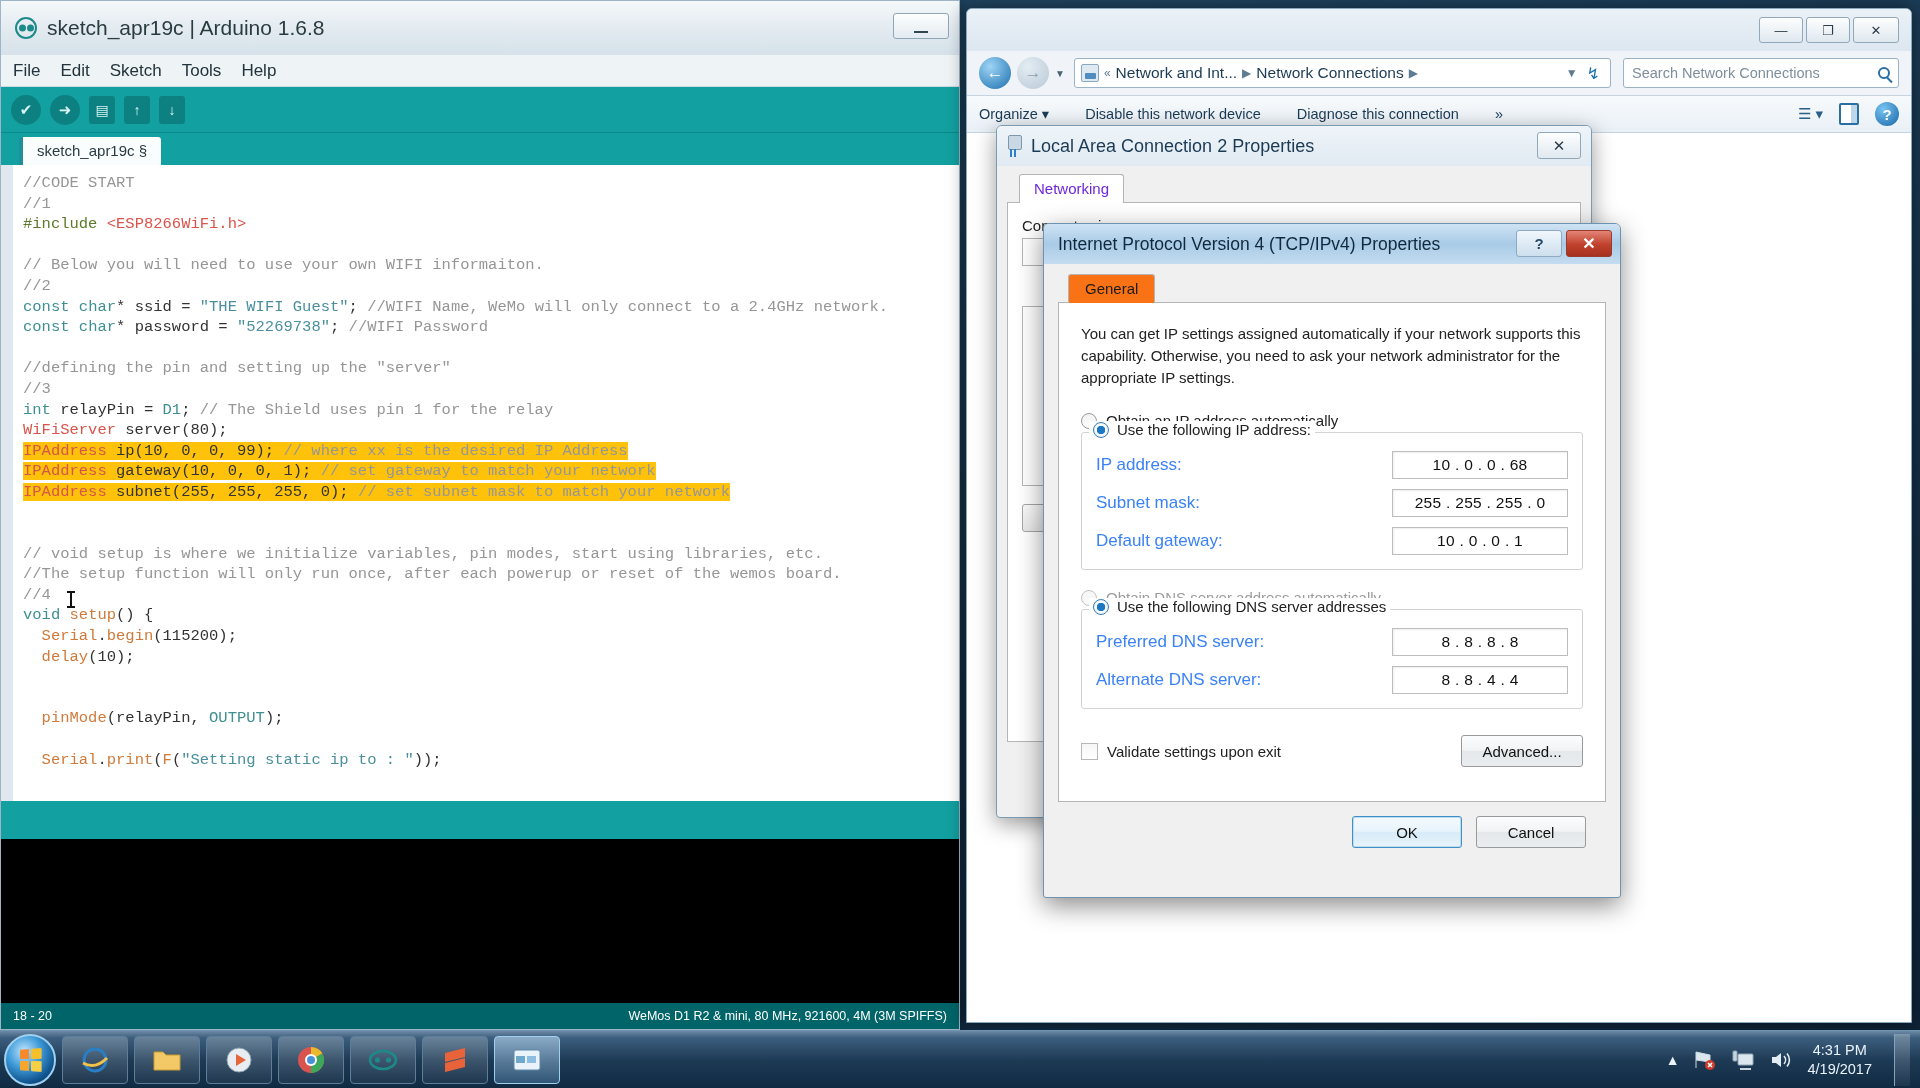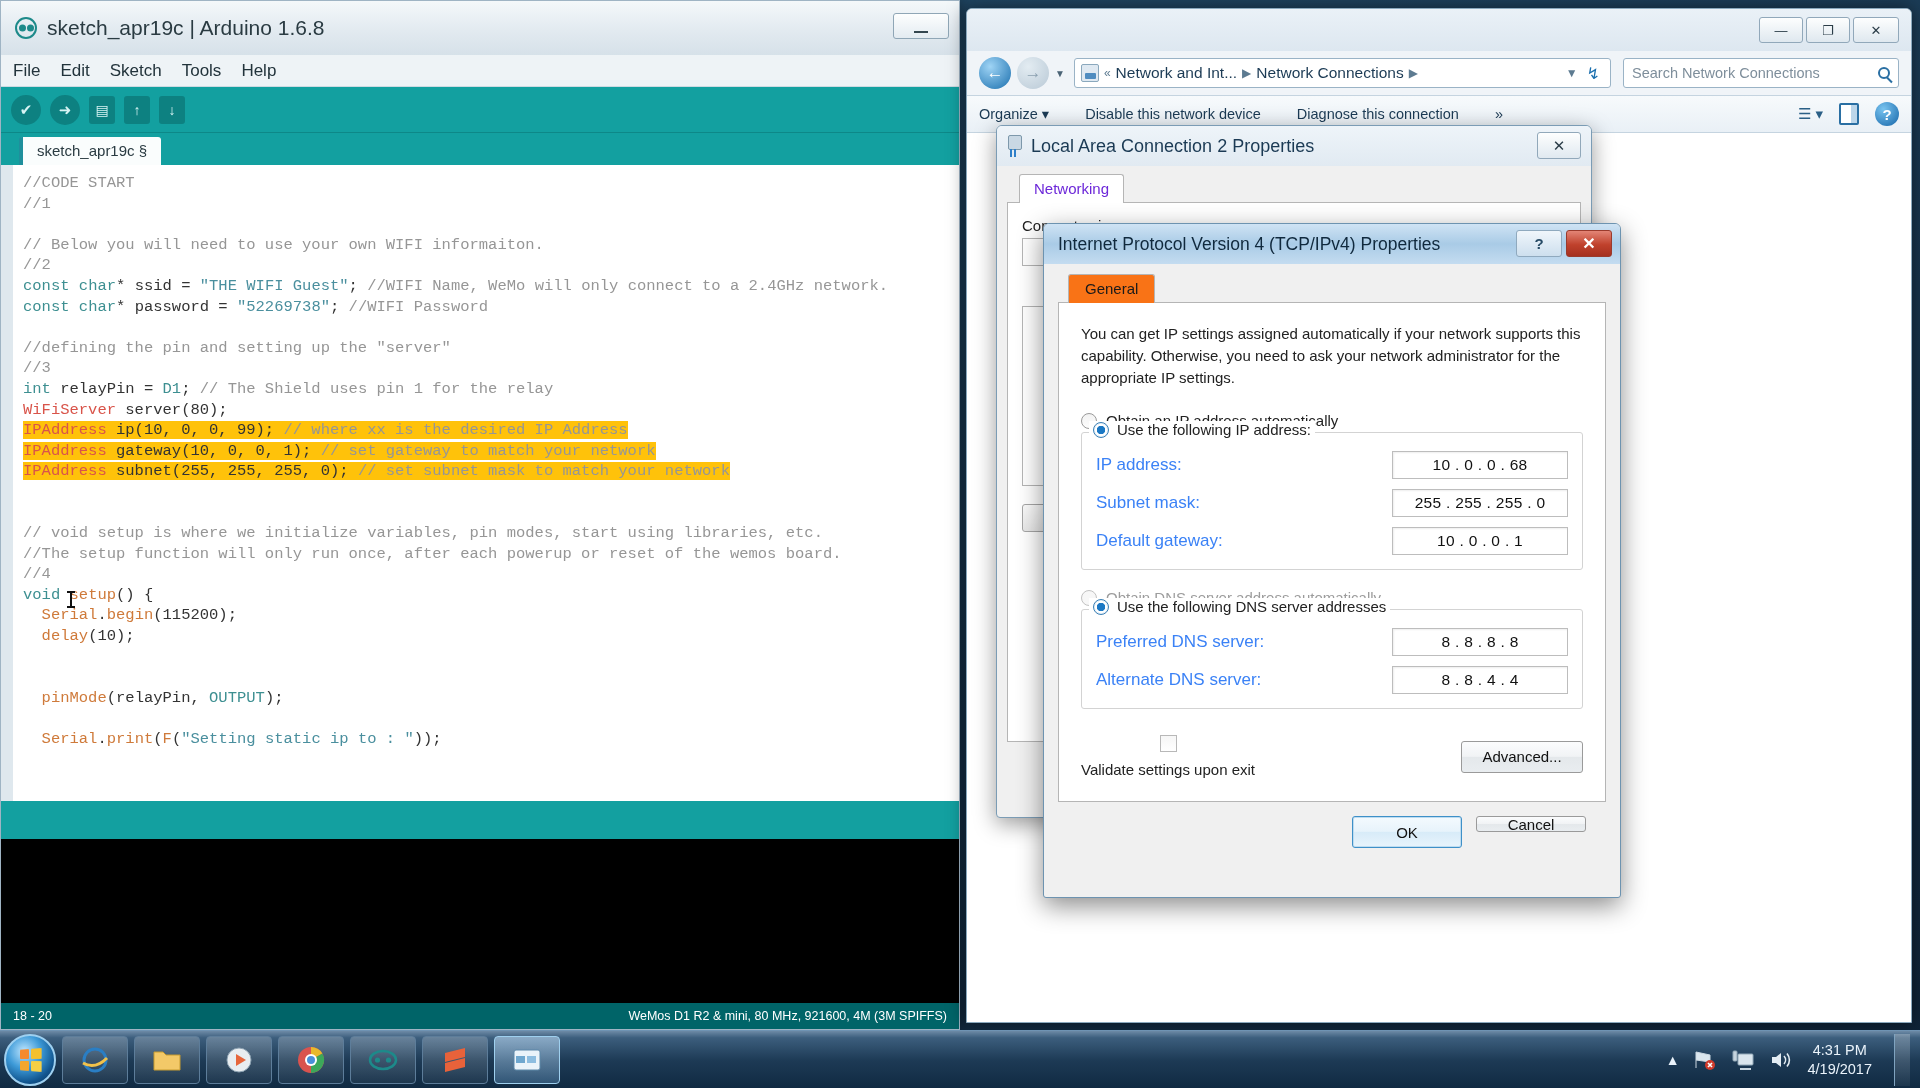--- a/index.html
+++ b/index.html
@@ -319,21 +319,21 @@
     margin-bottom:10px;
   }
   .fieldlabel{ font-size:17px; color:#3b82f6; }
   .ipbox{
     width:176px; height:28px; border:1px solid #bdbdbd;
     background:#ffffff;
     display:flex; align-items:center; justify-content:center;
     font-size:15.5px; color:#111; letter-spacing:.3px;
     box-shadow:inset 1px 1px 2px rgba(0,0,0,.07);
   }
-  .chk-row{ display:flex; align-items:center; gap:9px;flex-direction:column; }
+  .chk-row{ display:flex; align-items:center; gap:9px; }
   .chkbox{
     width:17px;height:17px;border:1px solid #b8b8b8;
     background:linear-gradient(180deg,#f6f6f6,#ffffff);
     flex:0 0 17px;
   }
   .btn{
     border:1px solid #9a9a9a; border-radius:3px;
     background:linear-gradient(180deg,#fbfcfd 0%,#f1f3f5 48%,#e4e8eb 50%,#e9edf0 100%);
     font-size:15px; color:#111;
     display:flex; align-items:center; justify-content:center;
@@ -421,20 +421,21 @@
     <div class="tb-sq">▤</div>
     <div class="tb-sq">↑</div>
     <div class="tb-sq">↓</div>
   </div>
   <div class="ard-tabbar">
     <div class="ard-tab">sketch_apr19c §</div>
   </div>
   <div class="ard-code" id="code-area">
       <div class="codeline"><span class="c-comment">//CODE START</span></div>
       <div class="codeline"><span class="c-comment">//1</span></div>
+      <div class="codeline"><span class="c-pre">#include</span> <span class="c-type">&lt;ESP8266WiFi.h&gt;</span></div>
       <div class="codeline">&nbsp;</div>
       <div class="codeline"><span class="c-comment">// Below you will need to use your own WIFI informaiton.</span></div>
       <div class="codeline"><span class="c-comment">//2</span></div>
       <div class="codeline"><span class="c-key">const</span> <span class="c-key">char</span>* ssid = <span class="c-str">"THE WIFI Guest"</span>; <span class="c-comment">//WIFI Name, WeMo will only connect to a 2.4GHz network.</span></div>
       <div class="codeline"><span class="c-key">const</span> <span class="c-key">char</span>* password = <span class="c-str">"52269738"</span>; <span class="c-comment">//WIFI Password</span></div>
       <div class="codeline">&nbsp;</div>
       <div class="codeline"><span class="c-comment">//defining the pin and setting up the "server"</span></div>
       <div class="codeline"><span class="c-comment">//3</span></div>
       <div class="codeline"><span class="c-key">int</span> relayPin = <span class="c-const">D1</span>; <span class="c-comment">// The Shield uses pin 1 for the relay</span></div>
       <div class="codeline"><span class="c-type">WiFiServer</span> server(80);</div>
@@ -599,21 +600,21 @@
         <span class="chk-row">
           <span class="chkbox"></span>
           <span class="radio-label">Validate settings upon exit</span>
         </span>
         <span class="btn" style="width:122px;height:32px">Advanced...</span>
       </div>
     </div>
 
     <div class="ip-footer">
       <span class="btn primary" style="width:110px;height:32px">OK</span>
-      <span class="btn" style="width:110px;height:16px">Cancel</span>
+      <span class="btn" style="width:110px;height:32px">Cancel</span>
     </div>
   </div>
 </div>
 
 <div id="taskbar">
   <div class="startorb">
     <span class="orbflag">
         <i></i>
         <i></i>
         <i></i>

